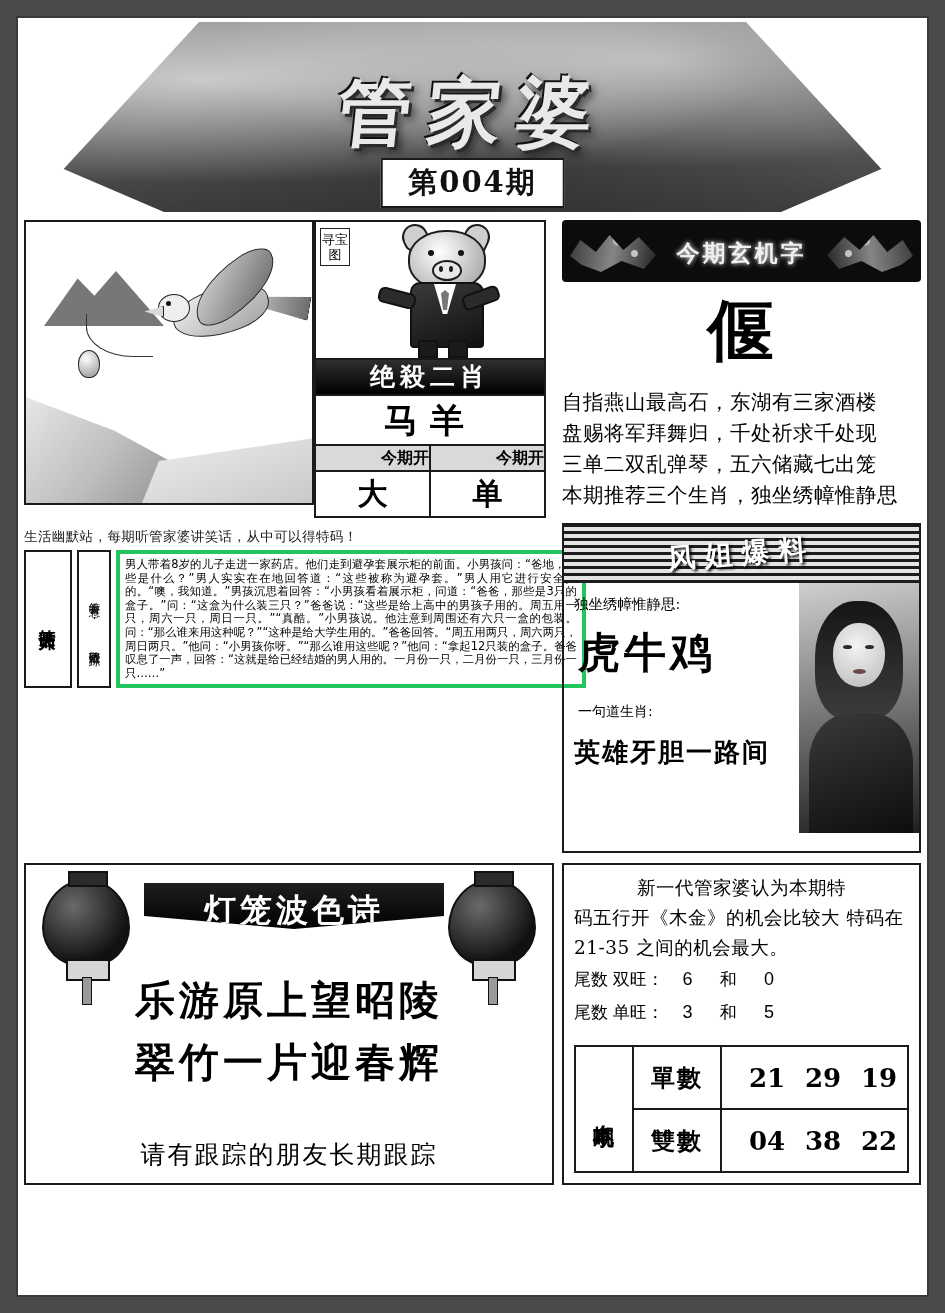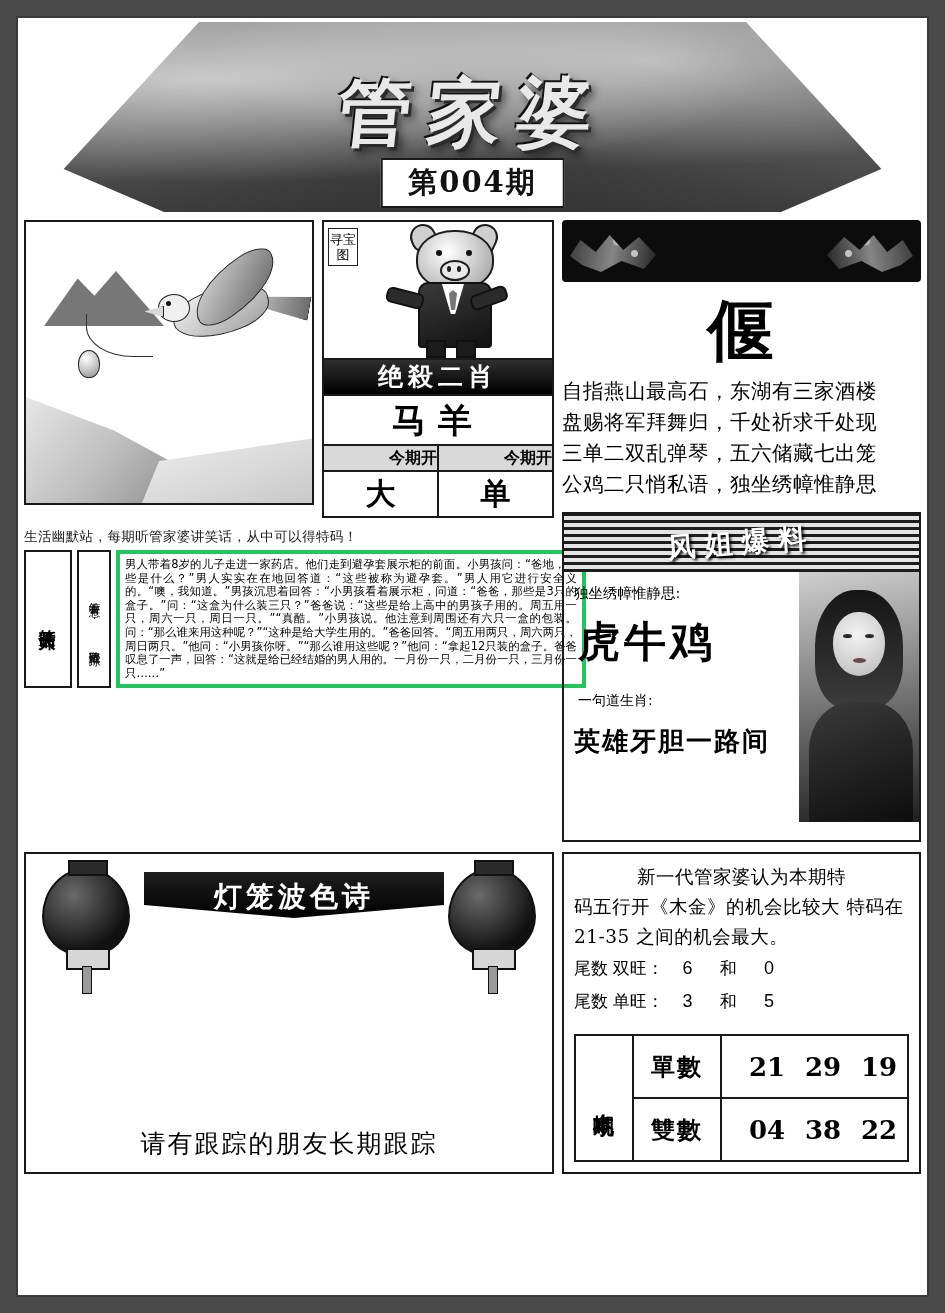--- a/index.html
+++ b/index.html
@@ -231,21 +231,21 @@
       linear-gradient(100deg,#3b3b3b,#8d8d8d 50%,#242424);
     clip-path:polygon(0 60%,12% 28%,30% 52%,46% 18%,62% 48%,80% 22%,100% 58%,86% 86%,60% 70%,36% 92%,14% 78%);
     opacity:.95;
   }
   .dragon.l{left:8px;}
   .dragon.r{right:8px;transform:scaleX(-1);}
   .bigchar{
     text-align:center;font-size:66px;font-weight:700;margin-top:4px;
     font-family:"DejaVu Serif","Liberation Serif",serif;letter-spacing:2px;
   }
-  .poem-right{margin-top:0;}
+  .poem-right{margin-top:11px;}
   .poem-right div{
     font-family:"DejaVu Serif","Liberation Serif",serif;
     font-size:20.5px;line-height:31px;letter-spacing:.5px;white-space:nowrap;
   }
 
   
   .poem-left{margin-top:14px;width:530px;}
   .poem-left div{
     font-family:"DejaVu Serif","Liberation Serif",serif;
     font-size:27px;line-height:42px;letter-spacing:1.5px;white-space:nowrap;
@@ -341,21 +341,21 @@
   .lantern .base{position:absolute;left:22px;bottom:-16px;width:40px;height:18px;background:#d6d6d6;border:2px solid #111;}
   .lantern .tassel{position:absolute;left:38px;bottom:-40px;width:8px;height:26px;background:#9a9a9a;border:1.5px solid #111;}
   .lantern.l{left:16px;} .lantern.r{right:16px;}
   .ribbon{
     position:absolute;left:118px;top:18px;width:300px;height:46px;
     background:linear-gradient(#1f1f1f,#000);
     clip-path:polygon(0 0,100% 0,100% 72%,50% 100%,0 72%);
   }
   .ribbon span{
     position:absolute;left:0;right:0;top:6px;text-align:center;color:#fff;
-    font-size:28px;font-weight:700;letter-spacing:4px;
+    font-size:32px;font-weight:700;letter-spacing:4px;
     font-family:"DejaVu Serif","Liberation Serif",serif;
   }
   .lantern-poem{
     position:absolute;left:0;right:0;top:104px;text-align:center;
   }
   .lantern-poem div{
     font-family:"DejaVu Serif","Liberation Serif",serif;
     font-size:40px;font-weight:700;line-height:62px;letter-spacing:4px;
   }
   .lantern-foot{
@@ -424,21 +424,21 @@
       <div class="masthead">管家婆</div>
       <div class="issue-badge">第004期</div>
     </div>
 
     <div class="main">
 
       <div class="row1">
 
         <div class="col-left">
 
-          <div style="display:flex;gap:8px;">
+          <div style="display:flex;">
 
             <div class="panel bird-box">
               <div class="bird-scene">
                 <div class="mountain"></div>
                 <div class="cliff"></div>
                 <div class="ground"></div>
                 <div class="thread"></div>
                 <div class="pendant"></div>
                 <div class="bird-tail"></div>
                 <div class="bird-body"></div>
@@ -494,29 +494,30 @@
             <div class="joke-text">男人带着8岁的儿子走进一家药店。他们走到避孕套展示柜的前面。小男孩问：“爸地，这些是什么？”男人实实在在地回答道：“这些被称为避孕套。”男人用它进行安全义的。“噢，我知道。”男孩沉思着回答：“小男孩看着展示柜，问道：“爸爸，那些是3只的盒子。”问：“这盒为什么装三只？”爸爸说：“这些是给上高中的男孩子用的。周五用一只，周六一只，周日一只。”“真酷。”小男孩说。他注意到周围还有六只一盒的包装。问：“那么谁来用这种呢？”“这种是给大学生用的。”爸爸回答。“周五用两只，周六两只，周日两只。”他问：“小男孩你呀。”“那么谁用这些呢？”他问：“拿起12只装的盒子。爸爸叹息了一声，回答：“这就是给已经结婚的男人用的。一月份一只，二月份一只，三月份一只……”</div>
           </div>
 
         </div>
 
         <div class="col-right">
 
           <div class="dragon-banner">
             <div class="dragon l"></div>
             <div class="dragon r"></div>
+            <div class="dtxt">今期玄机字</div>
           </div>
 
           <div class="bigchar">偃</div>
 
           <div class="poem-right">
             <div>自指燕山最高石，东湖有三家酒楼</div>
             <div>盘赐将军拜舞归，千处祈求千处现</div>
             <div>三单二双乱弹琴，五六储藏七出笼</div>
-            <div>公鸡二只悄私语，独坐绣幛惟静思</div>
+            <div>本期推荐三个生肖，独坐绣幛惟静思</div>
           </div>
 
           <div class="beauty">
             <div class="beauty-banner">
               <div class="btxt">风姐爆料</div>
             </div>
             <div class="beauty-rec">独坐绣幛惟静思:</div>
             <div class="beauty-zodiac">虎牛鸡</div>
             <div class="beauty-line-label">一句道生肖:</div>
             <div class="beauty-line">英雄牙胆一路间</div>
@@ -541,20 +542,24 @@
             <div class="base"></div>
             <div class="tassel"></div>
           </div>
           <div class="lantern r">
             <div class="cap"></div>
             <div class="base"></div>
             <div class="tassel"></div>
           </div>
           <div class="ribbon">
             <span>灯笼波色诗</span>
+          </div>
+          <div class="lantern-poem">
+            <div>乐游原上望昭陵</div>
+            <div>翠竹一片迎春辉</div>
           </div>
           <div class="lantern-foot">请有跟踪的朋友长期跟踪</div>
         </div>
 
         <div class="forecast-box">
           <div class="forecast-text">
             <span class="ind">新一代管家婆认为本期特</span>
             <span>码五行开《木金》的机会比较大</span>
             <span>特码在 21-35 之间的机会最大。</span>
           </div>

